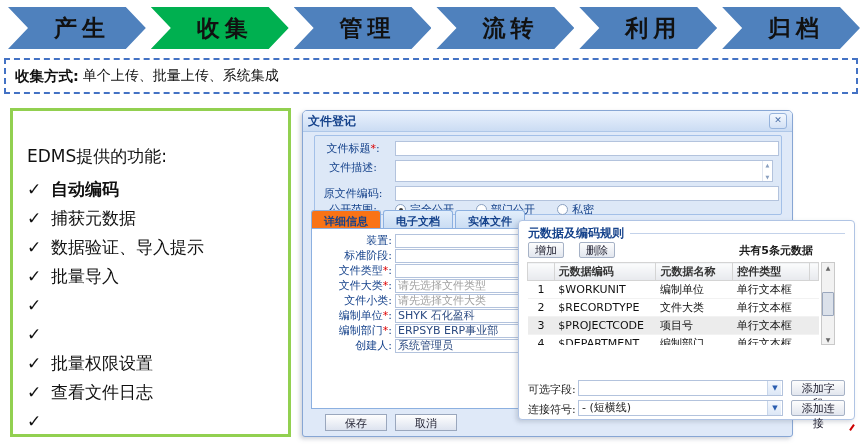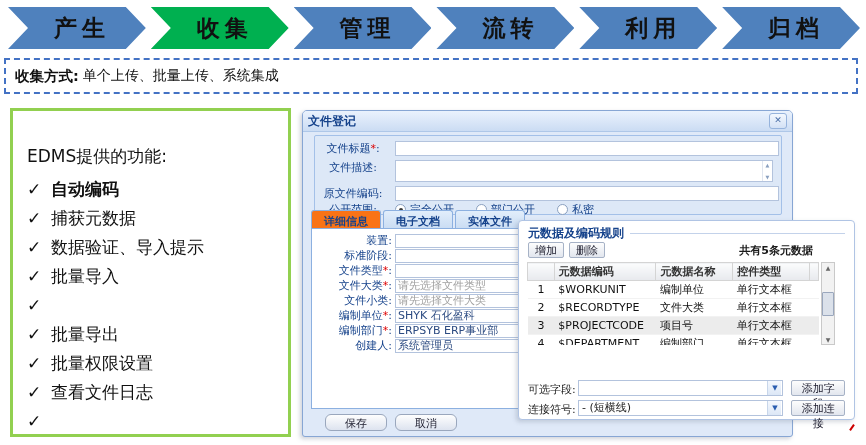--- a/index.html
+++ b/index.html
@@ -62,30 +62,30 @@
   .tabpanel{position:absolute;left:8px;top:117px;width:474px;height:181px;box-sizing:border-box;
         background:#fff;border:1px solid #8cb0e0;color:#15428b;}
   .drow{position:absolute;display:flex;align-items:center;width:100%;}
   .drow .lbl{width:80px;flex:none;text-align:right;margin-right:3px;}
   .din{width:186px;height:12px;background:#fff;border:1px solid #b3c3dd;font-size:11px;
         padding:0 2px;color:#2b4a81;font-family:inherit;}
   .din::placeholder{color:#a0a0a0;}
 
   .btnrow{position:absolute;left:22px;bottom:5px;display:flex;gap:8px;}
   .btn{min-width:62px;height:17px;font-size:11px;font-family:inherit;color:#223;
-        background:linear-gradient(#fefefe,#dde3ef);border:1px solid #9aa7bd;border-radius:6px;cursor:pointer;}
+        background:linear-gradient(#fefefe,#dde3ef);border:1px solid #9aa7bd;border-radius:0;cursor:pointer;}
 
   
   .panel{position:absolute;left:518px;top:220px;width:337px;height:200px;box-sizing:border-box;
         background:#fff;border:1px solid #b0c4e4;border-radius:4px;
         box-shadow:-2px 2px 4px rgba(120,130,150,.3);font-size:11px;color:#222;}
   .p-title{position:absolute;left:9px;top:4px;right:9px;display:flex;align-items:center;
         color:#15428b;font-weight:bold;font-size:12px;}
   .p-title .line{flex:1;height:1px;background:#c3d2ea;margin-left:6px;}
-  .p-toolbar{position:absolute;left:9px;top:21px;right:9px;display:flex;gap:5px;align-items:center;}
+  .p-toolbar{position:absolute;left:9px;top:21px;right:9px;display:flex;gap:15px;align-items:center;}
   .sbtn{height:16px;padding:0 6px;font-size:11px;font-family:inherit;color:#223;
         background:linear-gradient(#fdfdfd,#e2e6ee);border:1px solid #a6b2c6;border-radius:2px;cursor:pointer;}
   .count{margin-left:auto;margin-right:32px;font-weight:bold;color:#1a1a1a;}
 
   .p-tablewrap{position:absolute;left:8px;top:41px;width:292px;height:83px;overflow:hidden;}
   table.meta{border-collapse:collapse;width:100%;font-size:11px;}
   table.meta th{background:linear-gradient(#fbfcfd,#e7e9ed);border:1px solid #d4d4d4;
         font-weight:bold;color:#333;text-align:left;padding:1px 4px;height:15px;}
   table.meta td{padding:1px 4px;height:15px;color:#111;border-bottom:1px solid #f2f2f2;}
   table.meta tr.sel td{background:#ececec;}
@@ -153,21 +153,20 @@
     </div>
   <div class="f-item">
       <span class="chk">✓</span>
       <span>批量导入</span>
     </div>
   <div class="f-item bold">
       <span class="chk">✓</span>
     </div>
   <div class="f-item">
       <span class="chk">✓</span>
-      <span>批量导出</span>
     </div>
   <div class="f-item">
       <span class="chk">✓</span>
       <span>批量权限设置</span>
     </div>
   <div class="f-item">
       <span class="chk">✓</span>
       <span>查看文件日志</span>
     </div>
   <div class="f-item">

